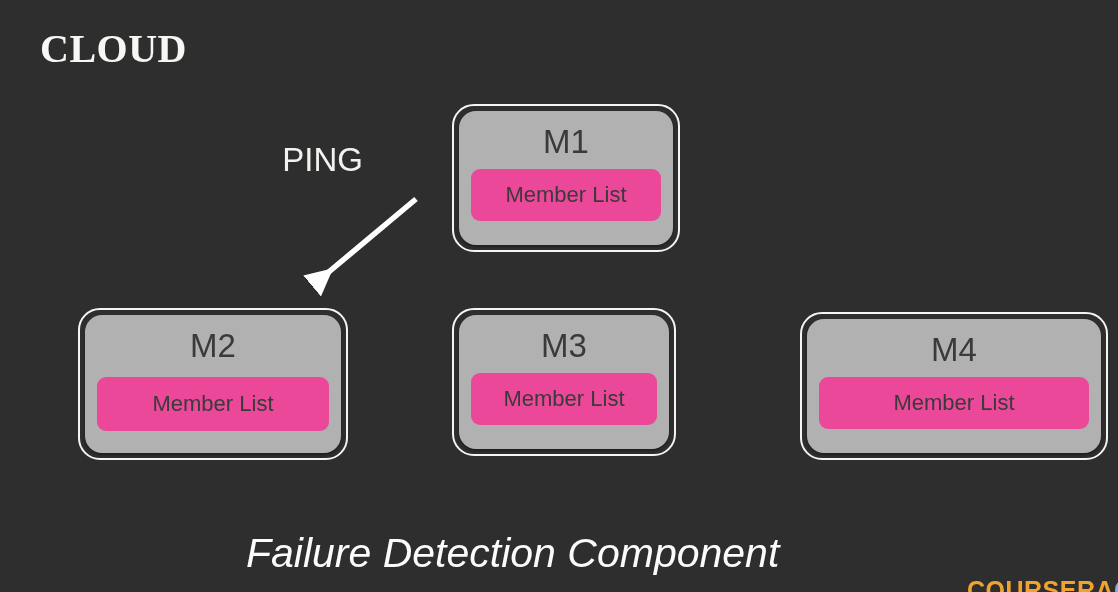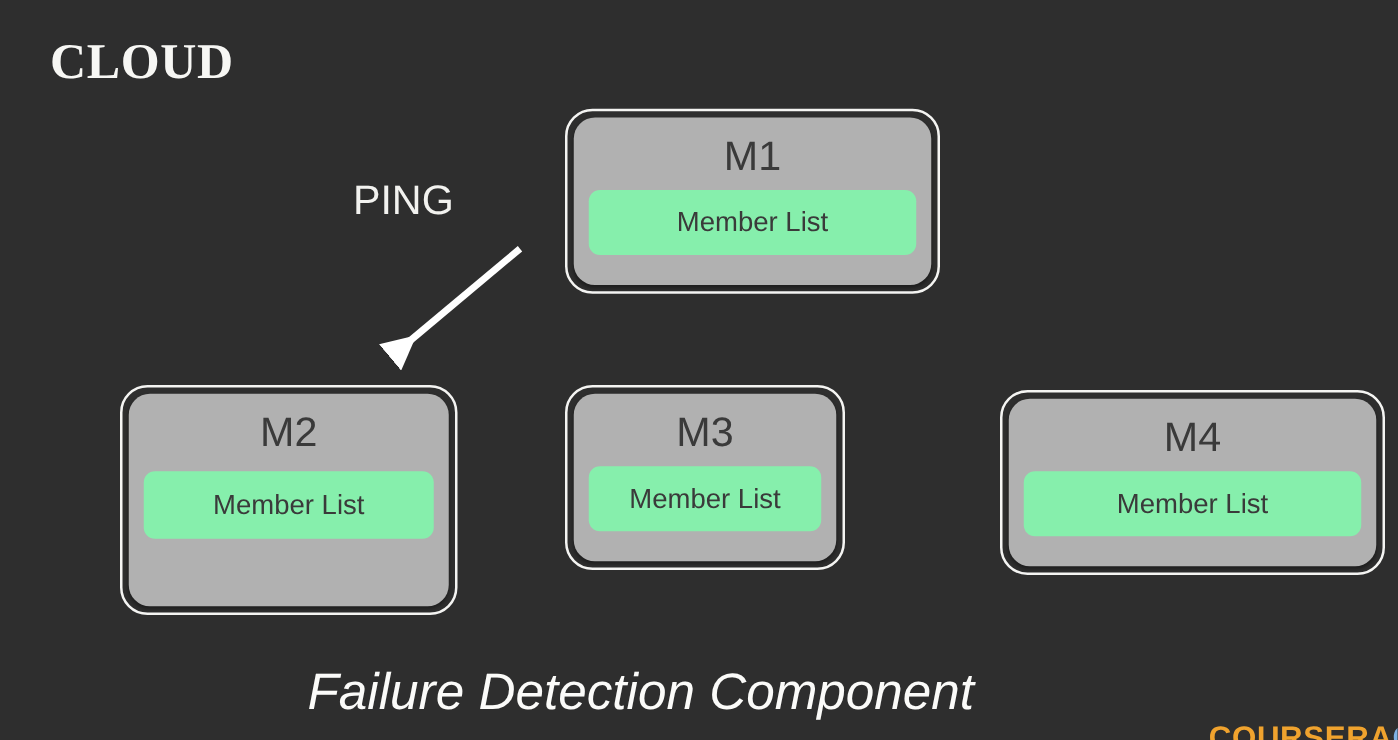--- a/index.html
+++ b/index.html
@@ -87,36 +87,36 @@
     color: #3a3a3a;
     font-size: 33px;
     font-weight: 400;
     line-height: 1;
     white-space: nowrap;
   }
   .member-list {
     position: absolute;
     left: 0;
     right: 0;
-    background: #86efac;
+    background: #ec4899;
     border-radius: 9px;
     color: #3a3a3a;
     font-size: 22px;
     display: flex;
     align-items: center;
     justify-content: center;
     white-space: nowrap;
   }
 
   
-  #node-m1 { left: 452px; top: 87px;  width: 300px; height: 148px; }
+  #node-m1 { left: 452px; top: 104px;  width: 228px; height: 148px; }
   #node-m1 .node-label { top: 14px; }
   #node-m1 .member-list { left: 12px; right: 12px; top: 58px; height: 52px; }
 
-  #node-m2 { left: 96px;  top: 308px; width: 270px; height: 184px; }
+  #node-m2 { left: 78px;  top: 308px; width: 270px; height: 152px; }
   #node-m2 .node-label { top: 14px; }
   #node-m2 .member-list { left: 12px; right: 12px; top: 62px; height: 54px; }
 
   #node-m3 { left: 452px; top: 308px; width: 224px; height: 148px; }
   #node-m3 .node-label { top: 14px; }
   #node-m3 .member-list { left: 12px; right: 12px; top: 58px; height: 52px; }
 
   #node-m4 { left: 800px; top: 312px; width: 308px; height: 148px; }
   #node-m4 .node-label { top: 14px; }
   #node-m4 .member-list { left: 12px; right: 12px; top: 58px; height: 52px; }

